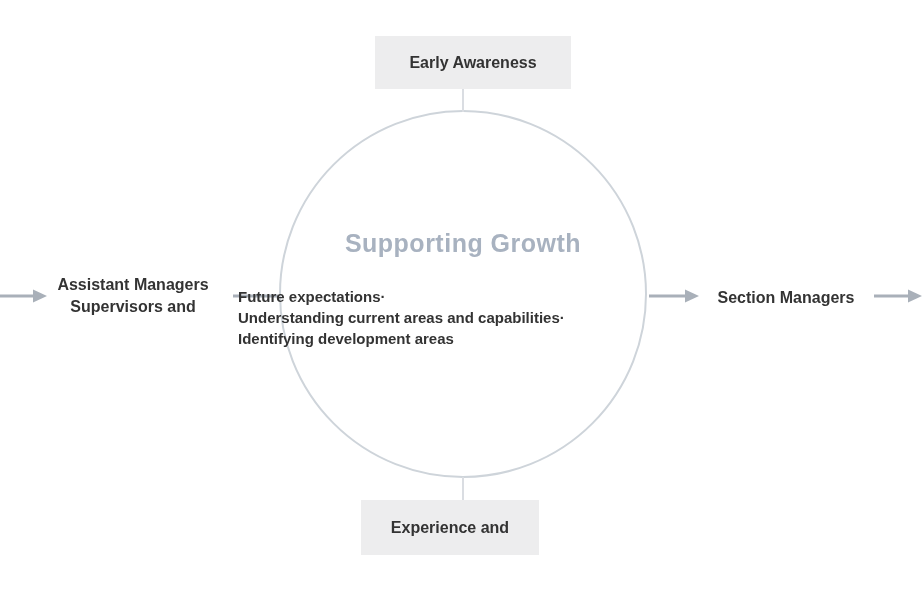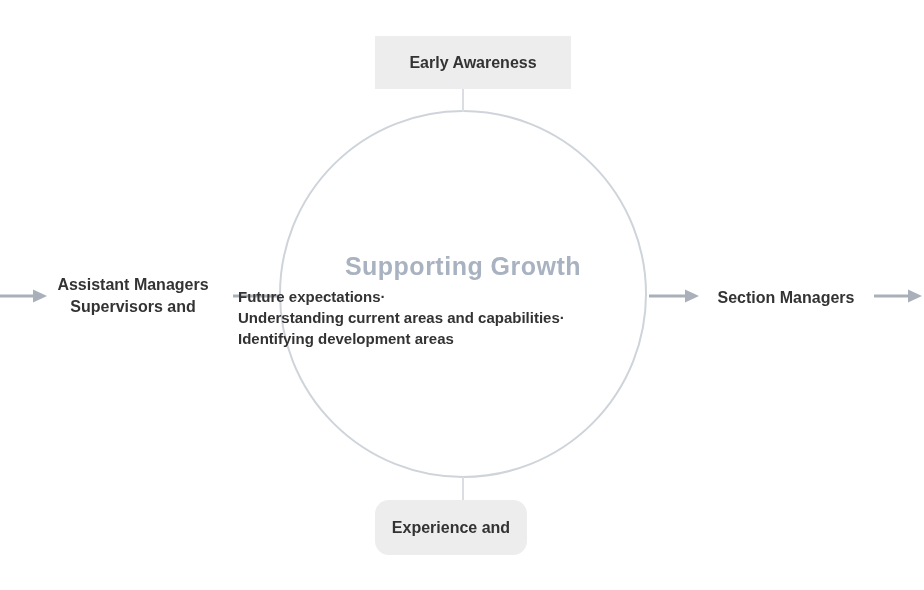--- a/index.html
+++ b/index.html
@@ -26,35 +26,35 @@
     display: flex;
     align-items: center;
     justify-content: center;
     text-align: center;
     color: var(--text-dark, #333333);
     font-weight: 700;
     font-size: 16px;
     line-height: 21px;
   }
   .top-box   { left: 375px; top: 36px;  width: 196px; height: 53px; }
-  .bottom-box{ left: 375px; top: 500px; width: 152px; height: 55px; border-radius: 14px; }
+  .bottom-box{ left: 361px; top: 500px; width: 178px; height: 55px; }
   .side-label {
     position: absolute;
     text-align: center;
     color: var(--text-dark, #333333);
     font-weight: 700;
     font-size: 16px;
     line-height: 22px;
   }
   .left-label  { left: 33px;  top: 274px; width: 200px; }
   .right-label { left: 686px; top: 287px; width: 200px; line-height: 21px; }
   .circle-title {
     position: absolute;
     left: 263px;
-    top: 251px;
+    top: 228px;
     width: 400px;
     text-align: center;
     color: var(--title-gray, #a8b2c0);
     font-weight: 700;
     font-size: 25px;
     line-height: 30px;
     letter-spacing: 0.5px;
   }
   .circle-items {
     position: absolute;

